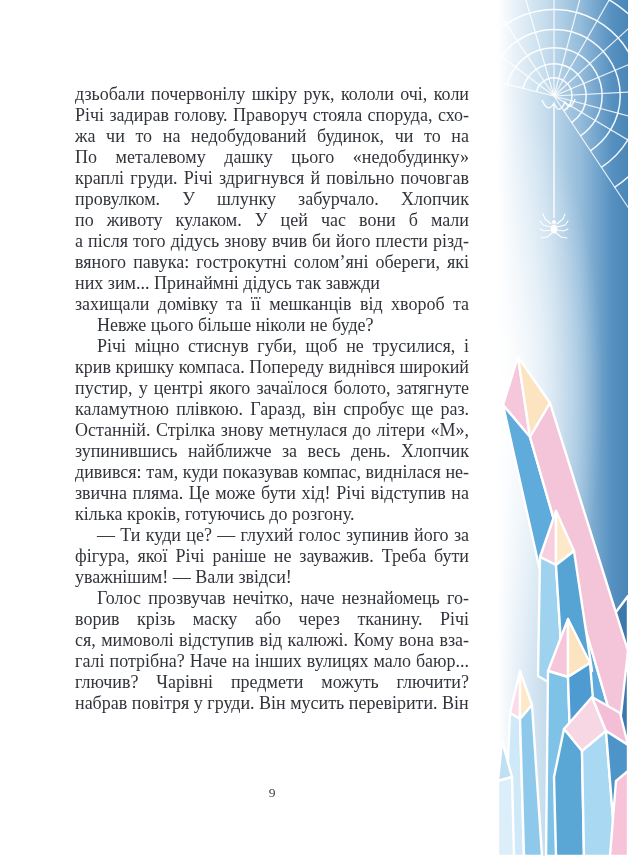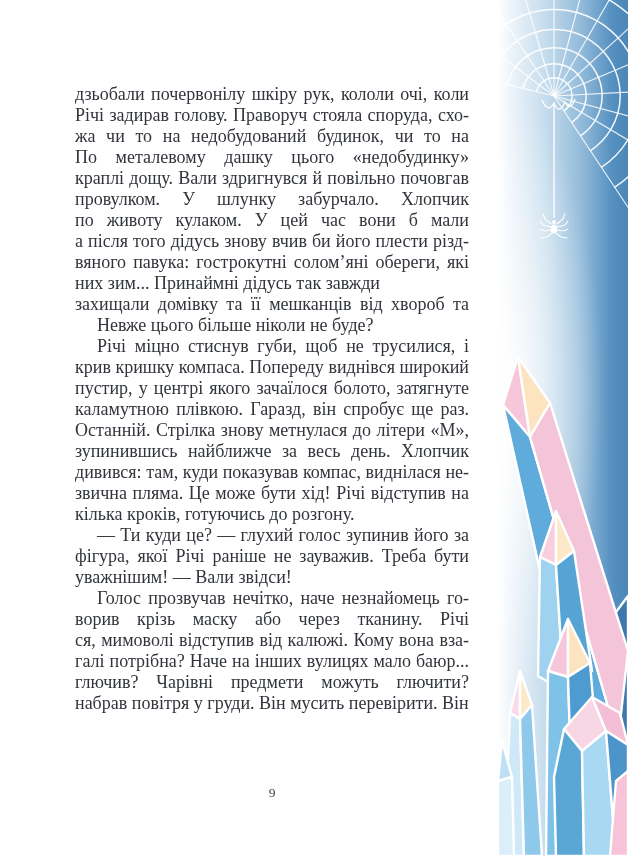--- a/index.html
+++ b/index.html
@@ -129,21 +129,21 @@
       <polygon points="108,390 130,404 130,460 118,515" fill="#4d94c8"></polygon>
       <polygon points="118,440 130,430 130,515 112,515" fill="#f6c3d8"></polygon>
     </svg>
   </div>
 
   <div class="text-column">
       <div class="line">дзьобали почервонілу шкіру рук, кололи очі, коли</div>
       <div class="line">Річі задирав голову. Праворуч стояла споруда, схо-</div>
       <div class="line">жа чи то на недобудований будинок, чи то на гараж.</div>
       <div class="line">По металевому дашку цього «недобудинку» стікали</div>
-      <div class="line">краплі дощу. Вали здригнувся й повільно почовгав</div>
+      <div class="line">краплі груди. Річі здригнувся й повільно почовгав</div>
       <div class="line">провулком. У шлунку забурчало. Хлопчик постукав</div>
       <div class="line">по животу кулаком. У цей час вони б мали вечеряти,</div>
       <div class="line">а після того дідусь знову вчив би його плести різд-</div>
       <div class="line">вяного павука: гострокутні солом’яні обереги, які</div>
       <div class="line last">них зим... Принаймні дідусь так завжди повторював.</div>
       <div class="line">захищали домівку та її мешканців від хвороб та чор-</div>
       <div class="line indent last">Невже цього більше ніколи не буде?</div>
       <div class="line indent">Річі міцно стиснув губи, щоб не трусилися, і від-</div>
       <div class="line">крив кришку компаса. Попереду виднівся широкий</div>
       <div class="line">пустир, у центрі якого зачаїлося болото, затягнуте</div>

